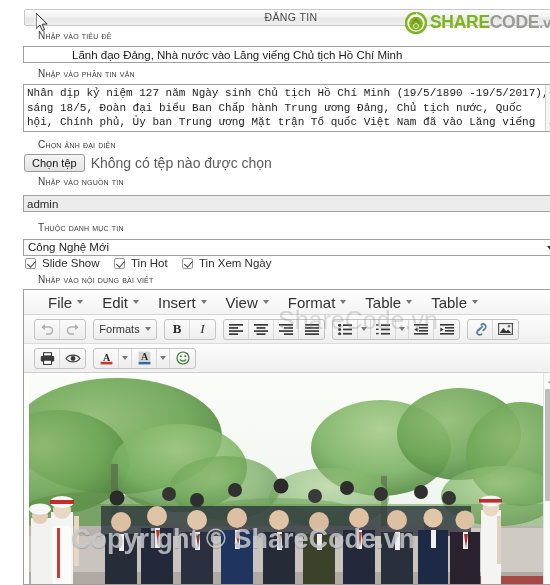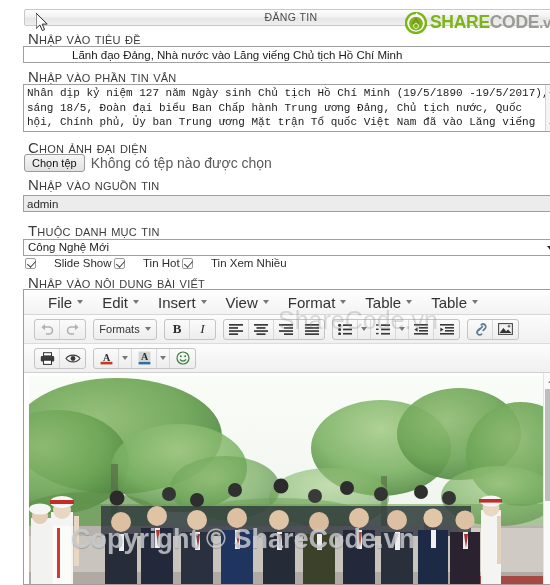--- a/index.html
+++ b/index.html
@@ -64,22 +64,22 @@
     line-height: 1;
     white-space: nowrap;
   }
   .brand-share { color: #7cb518; }
   .brand-code  { color: #9b9b96; }
   .brand-vn    { color: #9b9b96; font-size: 15px; }
 
   
   .flabel {
     position: absolute;
-    left: 12px;
-    font-size: 15px;
+    left: 22px;
+    font-size: 10px;
     color: #3b3b3b;
     font-variant: small-caps;
     letter-spacing: .2px;
     white-space: nowrap;
   }
 
   
   .tinput {
     position: absolute;
     left: 7px;
@@ -186,21 +186,21 @@
   }
 
   
   .cbrow {
     position: absolute;
     left: 7px; top: 257px;
     width: 400px; height: 14px;
   }
   .cbitem {
     position: absolute;
-    display: flex; align-items: flex-end; gap: 18px;
+    display: flex; align-items: flex-end; gap: 6px;
     font-size: 11.5px;
     color: #2d2d2d;
     white-space: nowrap;
   }
   .cbbox {
     width: 11px; height: 11px;
     border: 1px solid #9b9b9b;
     background: #fdfdfd;
     border-radius: 2px;
     position: relative;
@@ -414,21 +414,21 @@
     <label class="cbitem" style="left:2px;">
       <span class="cbbox"></span>
       <span>Slide Show</span>
     </label>
     <label class="cbitem" style="left:91px;">
       <span class="cbbox"></span>
       <span>Tin Hot</span>
     </label>
     <label class="cbitem" style="left:159px;">
       <span class="cbbox"></span>
-      <span>Tin Xem Nhiều</span>
+      <span>Tin Xem Ngày</span>
     </label>
   </div>
 
   <div class="flabel" style="top:274px;">Nhập vào nội dung bài viết</div>
 
   <div class="editor">
 
     <div class="menubar">
       <div class="menuitem">
         <span>File</span>

